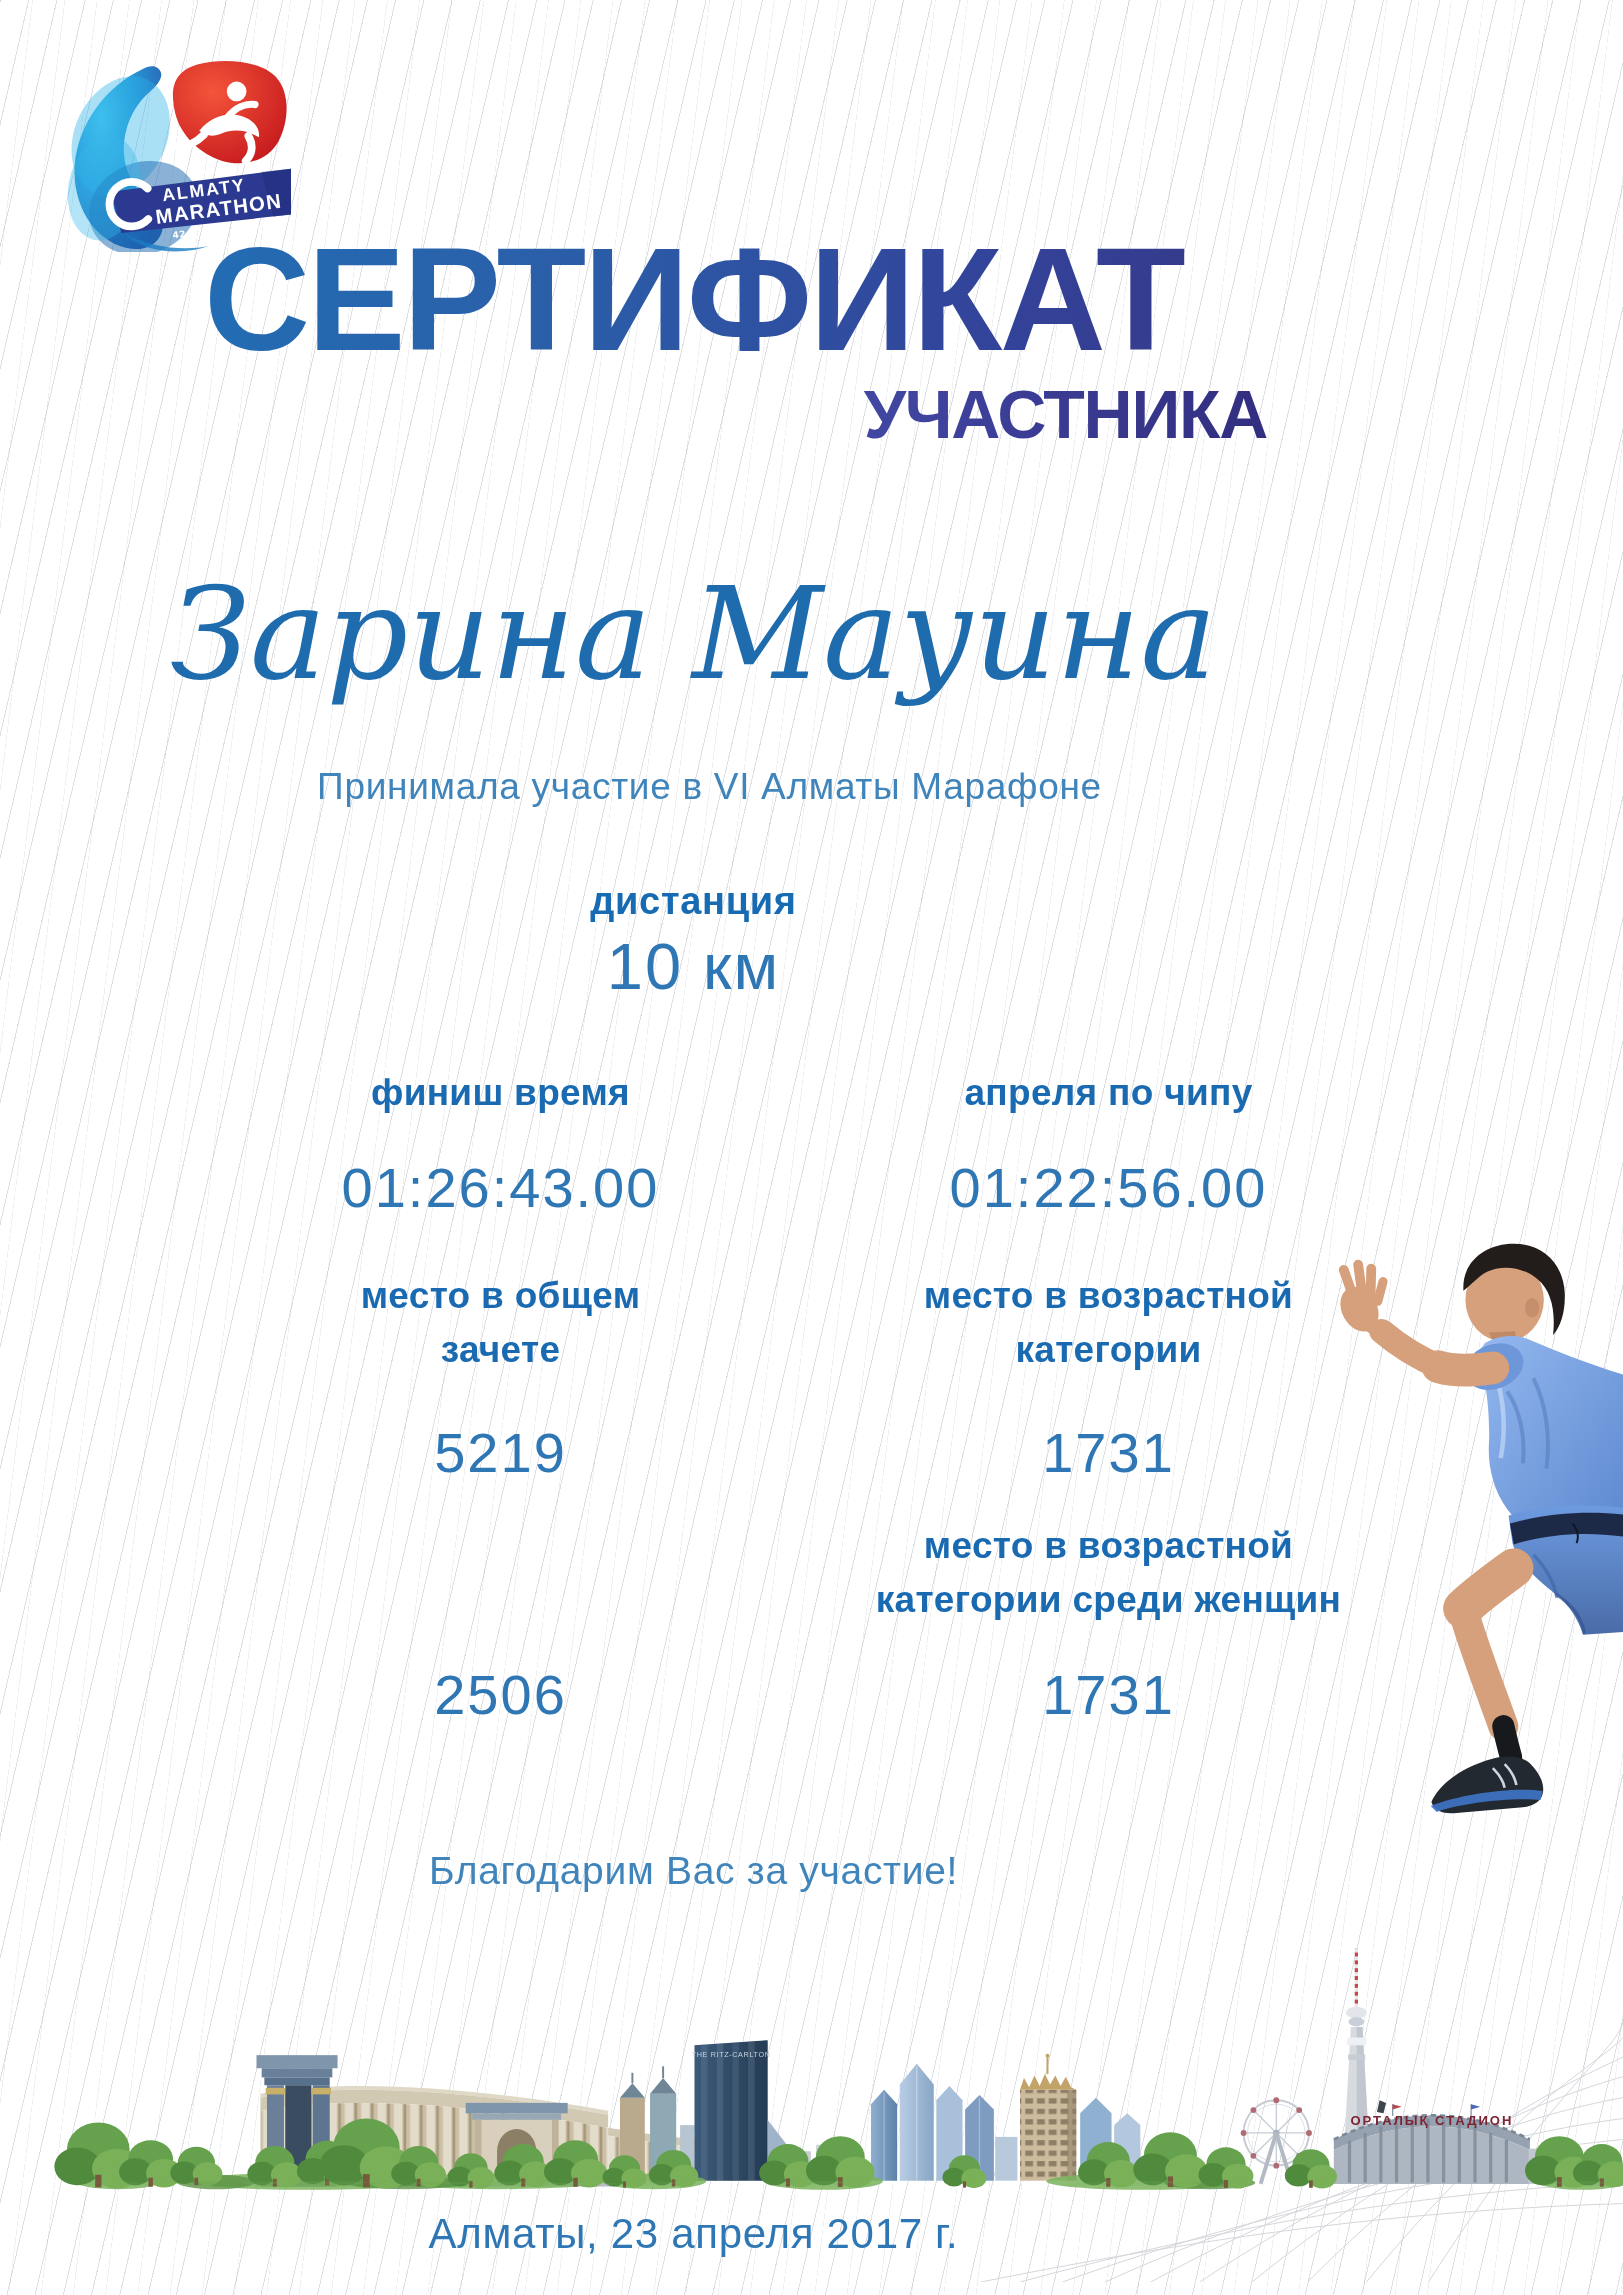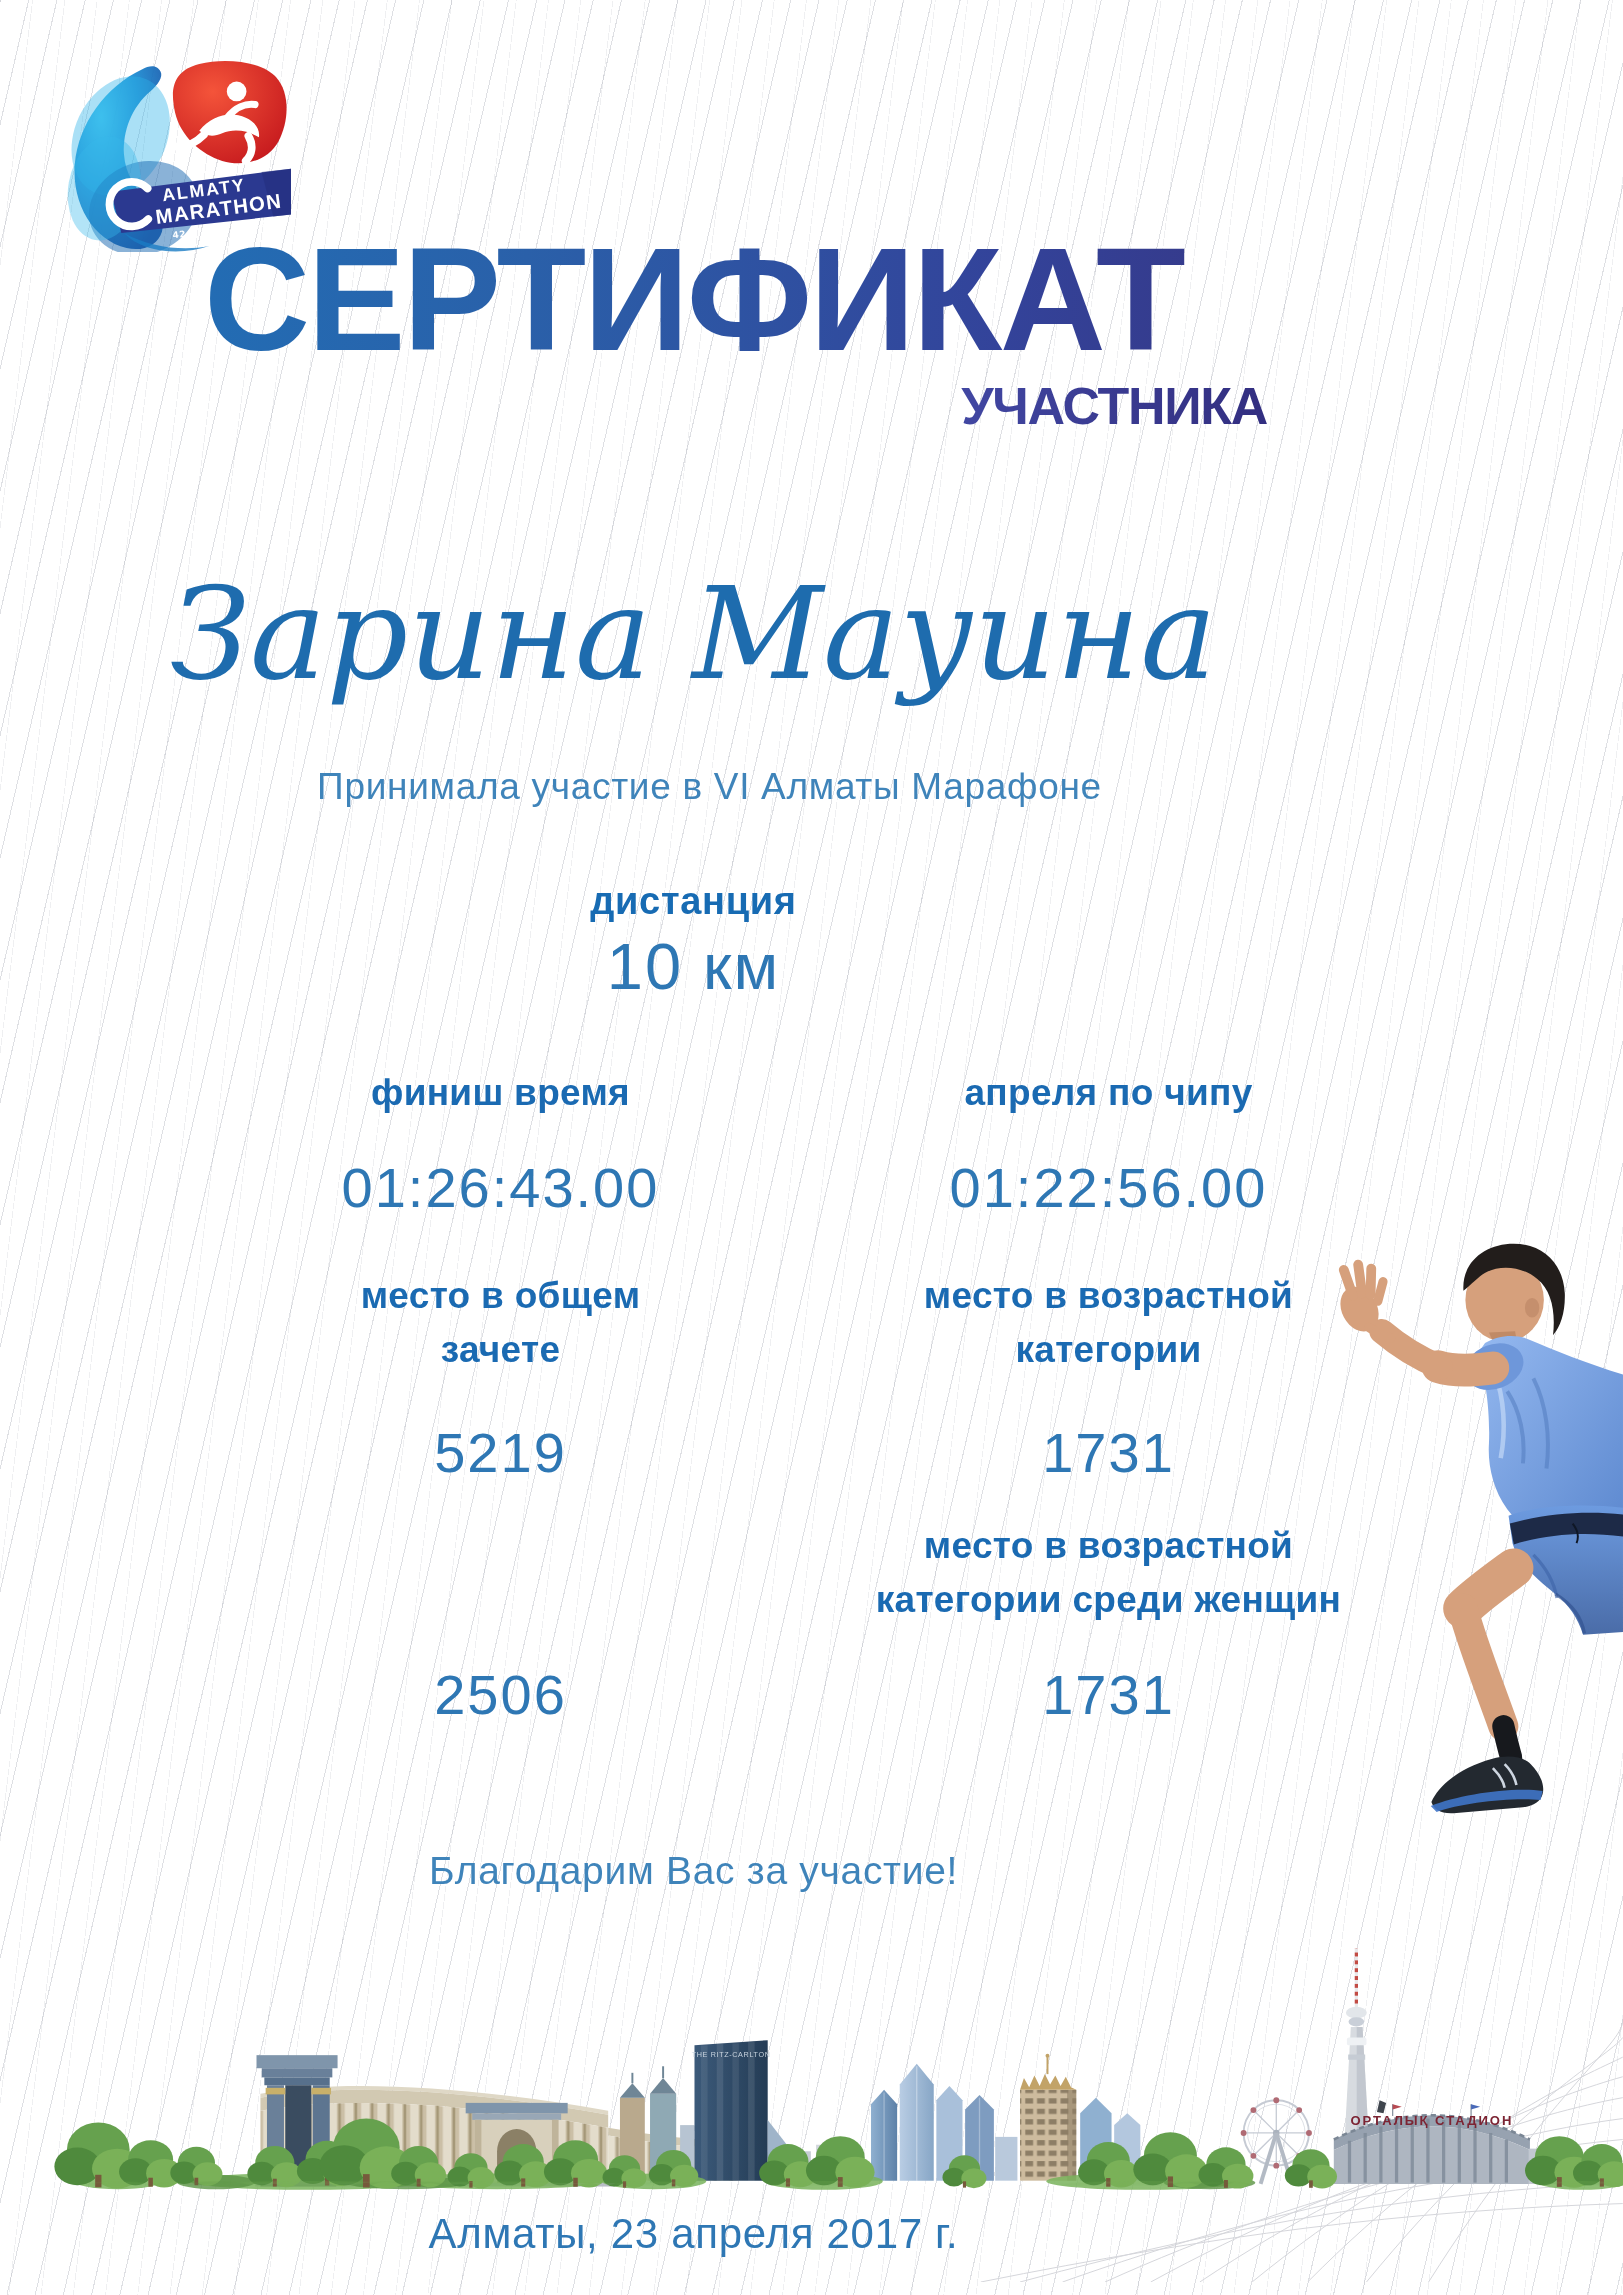--- a/index.html
+++ b/index.html
@@ -14,21 +14,21 @@
   .ctr{left:0;width:1387px;text-align:center;}
 
   .logo{left:65px;top:56px;width:226px;height:196px;}
 
   .title{
     top:226px;font-weight:bold;font-size:147px;line-height:1;letter-spacing:-2.6px;
     background:linear-gradient(90deg,#1e74ba 0%,#2a60a9 38%,#33439a 72%,#37337f 100%);
     -webkit-background-clip:text;background-clip:text;color:transparent;
   }
   .subtitle{
-    top:380px;right:356px;font-weight:bold;font-size:52px;line-height:1;letter-spacing:-1.3px;
+    top:380px;right:356px;font-weight:bold;font-size:68px;line-height:1;letter-spacing:-1.3px;
     background:linear-gradient(90deg,#4147a2,#322e80);
     -webkit-background-clip:text;background-clip:text;color:transparent;text-align:right;
   }
   .name{
     top:557px;font-family:"DejaVu Serif",serif;font-style:italic;
     font-size:128px;line-height:1.2;color:#1e6cae;
   }
   .participation{top:766px;font-size:37px;color:#3f84ba;letter-spacing:0.7px;padding-left:16px;}
   .dist-label{top:880px;font-size:38px;font-weight:bold;color:#176bb3;letter-spacing:0.7px;}
   .dist-value{top:929px;font-size:65px;font-weight:400;color:#2e77b4;letter-spacing:2px;}

